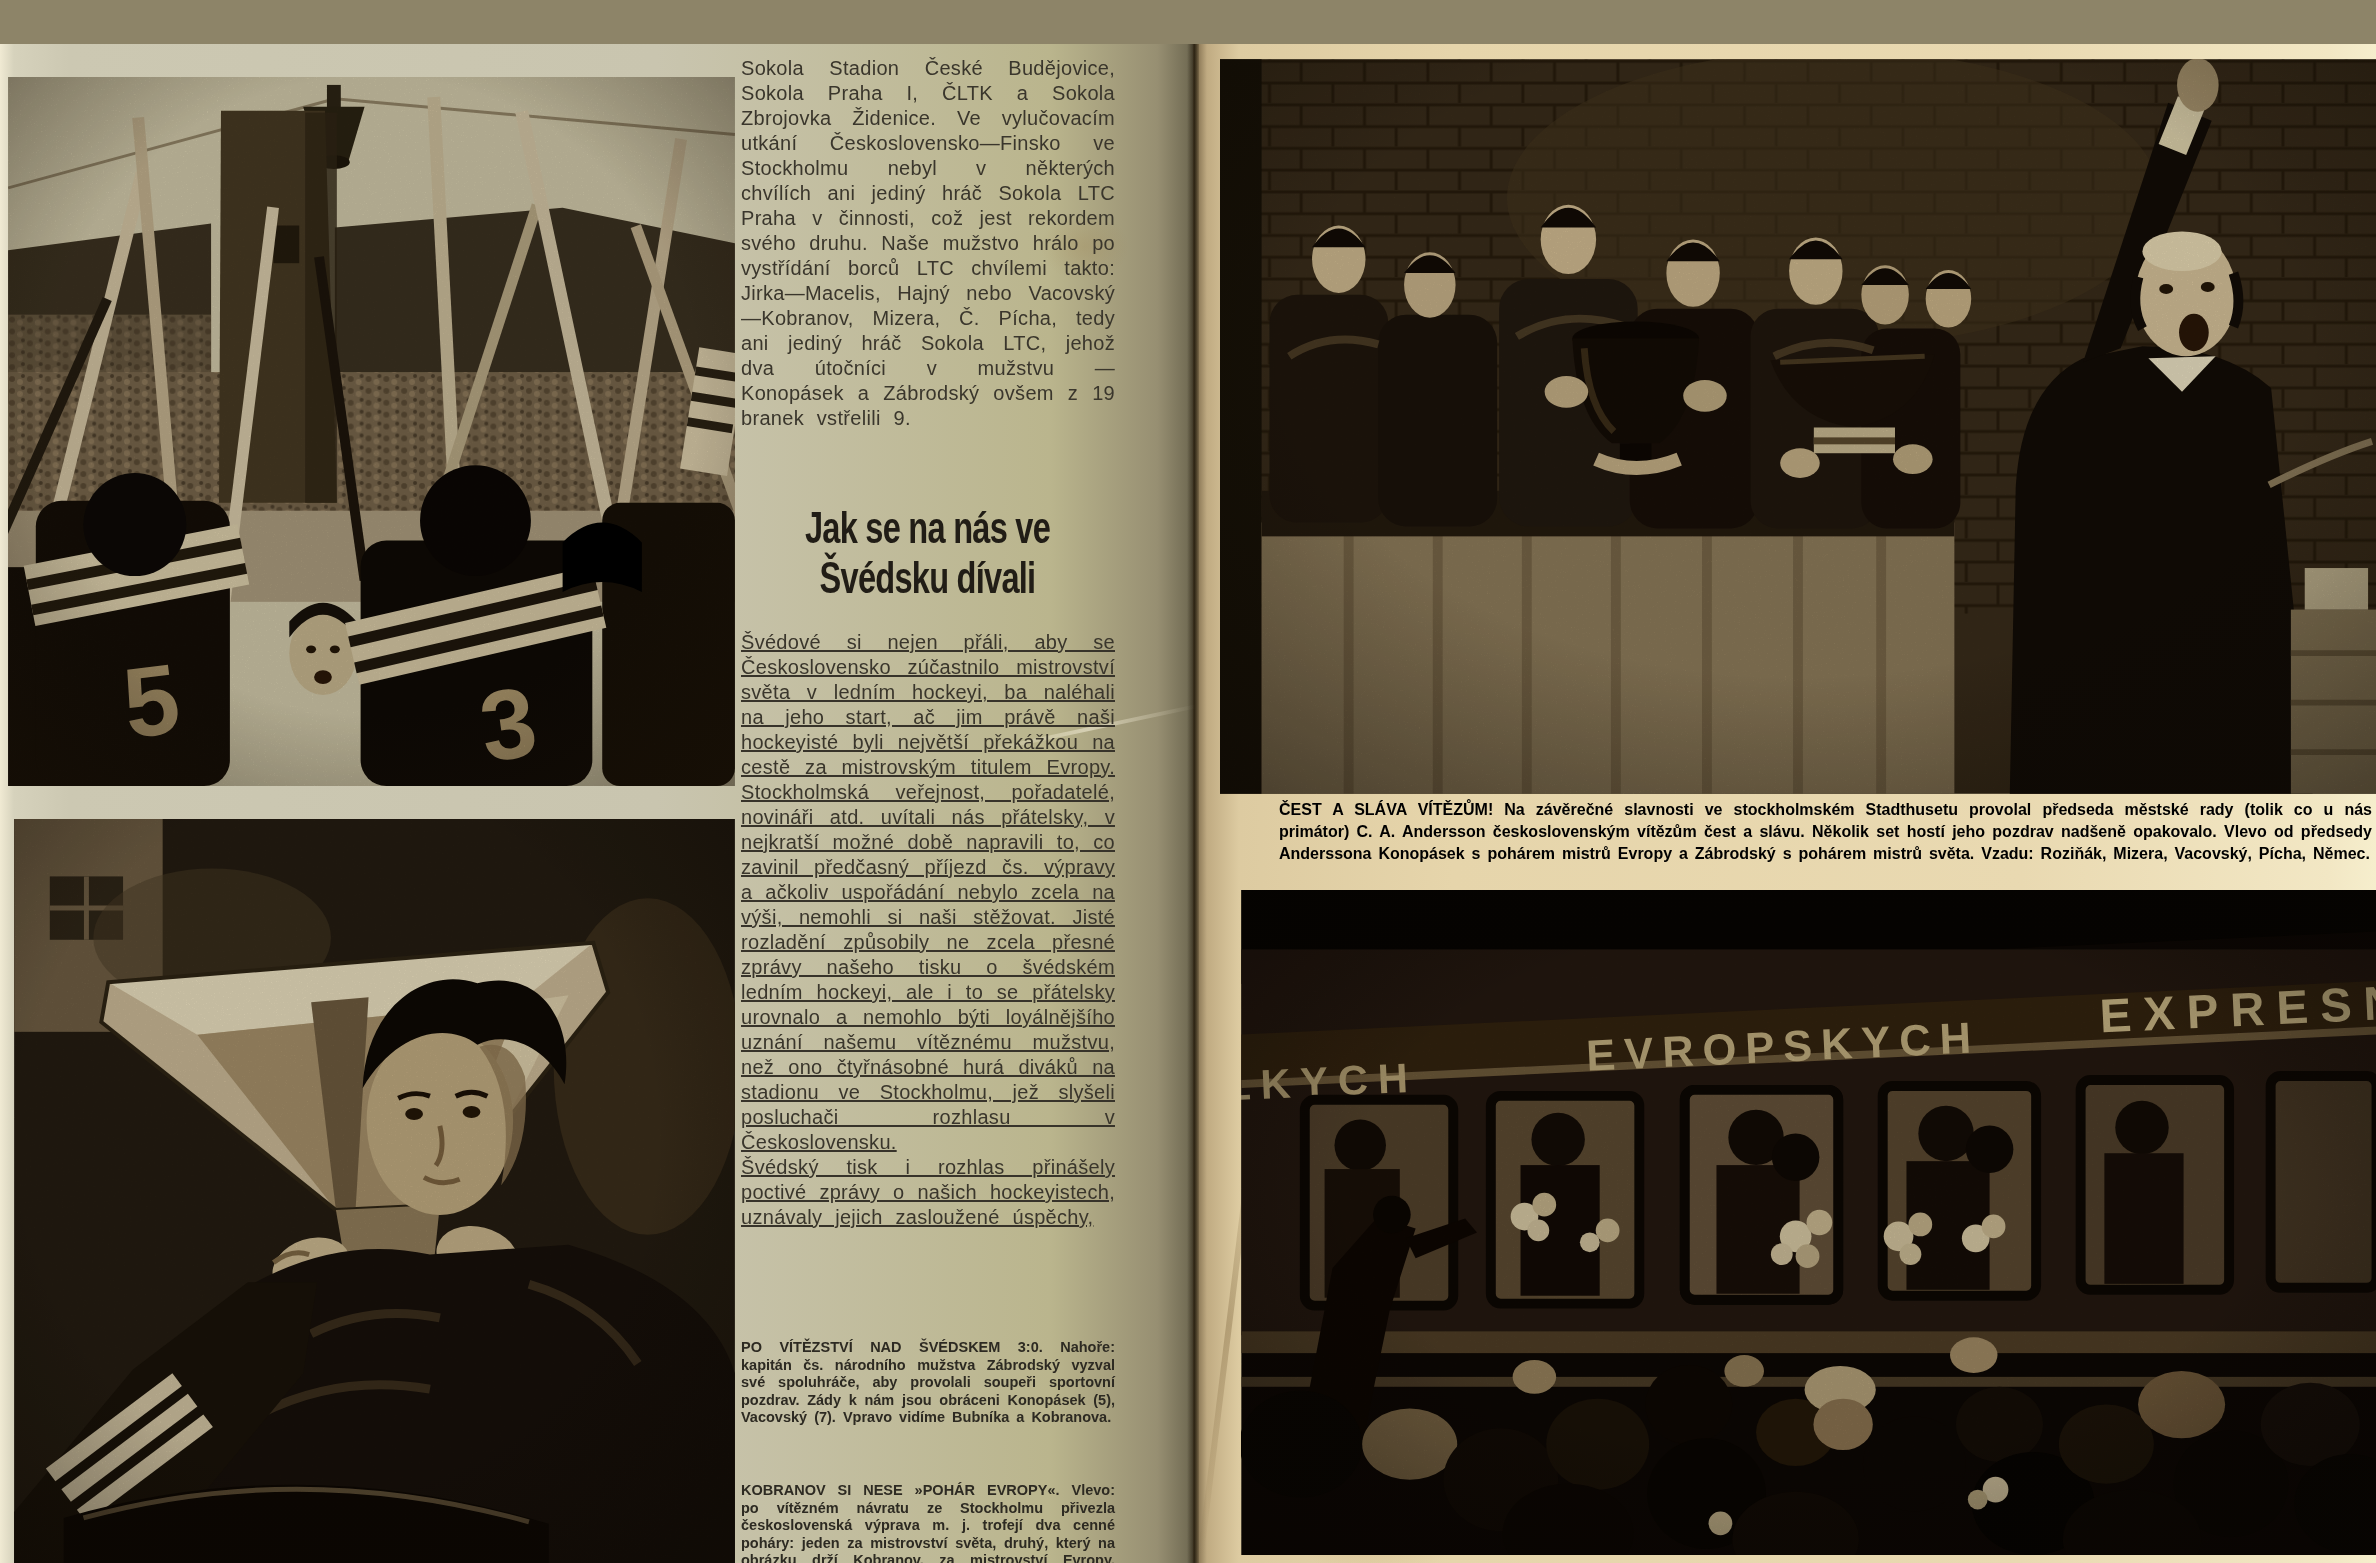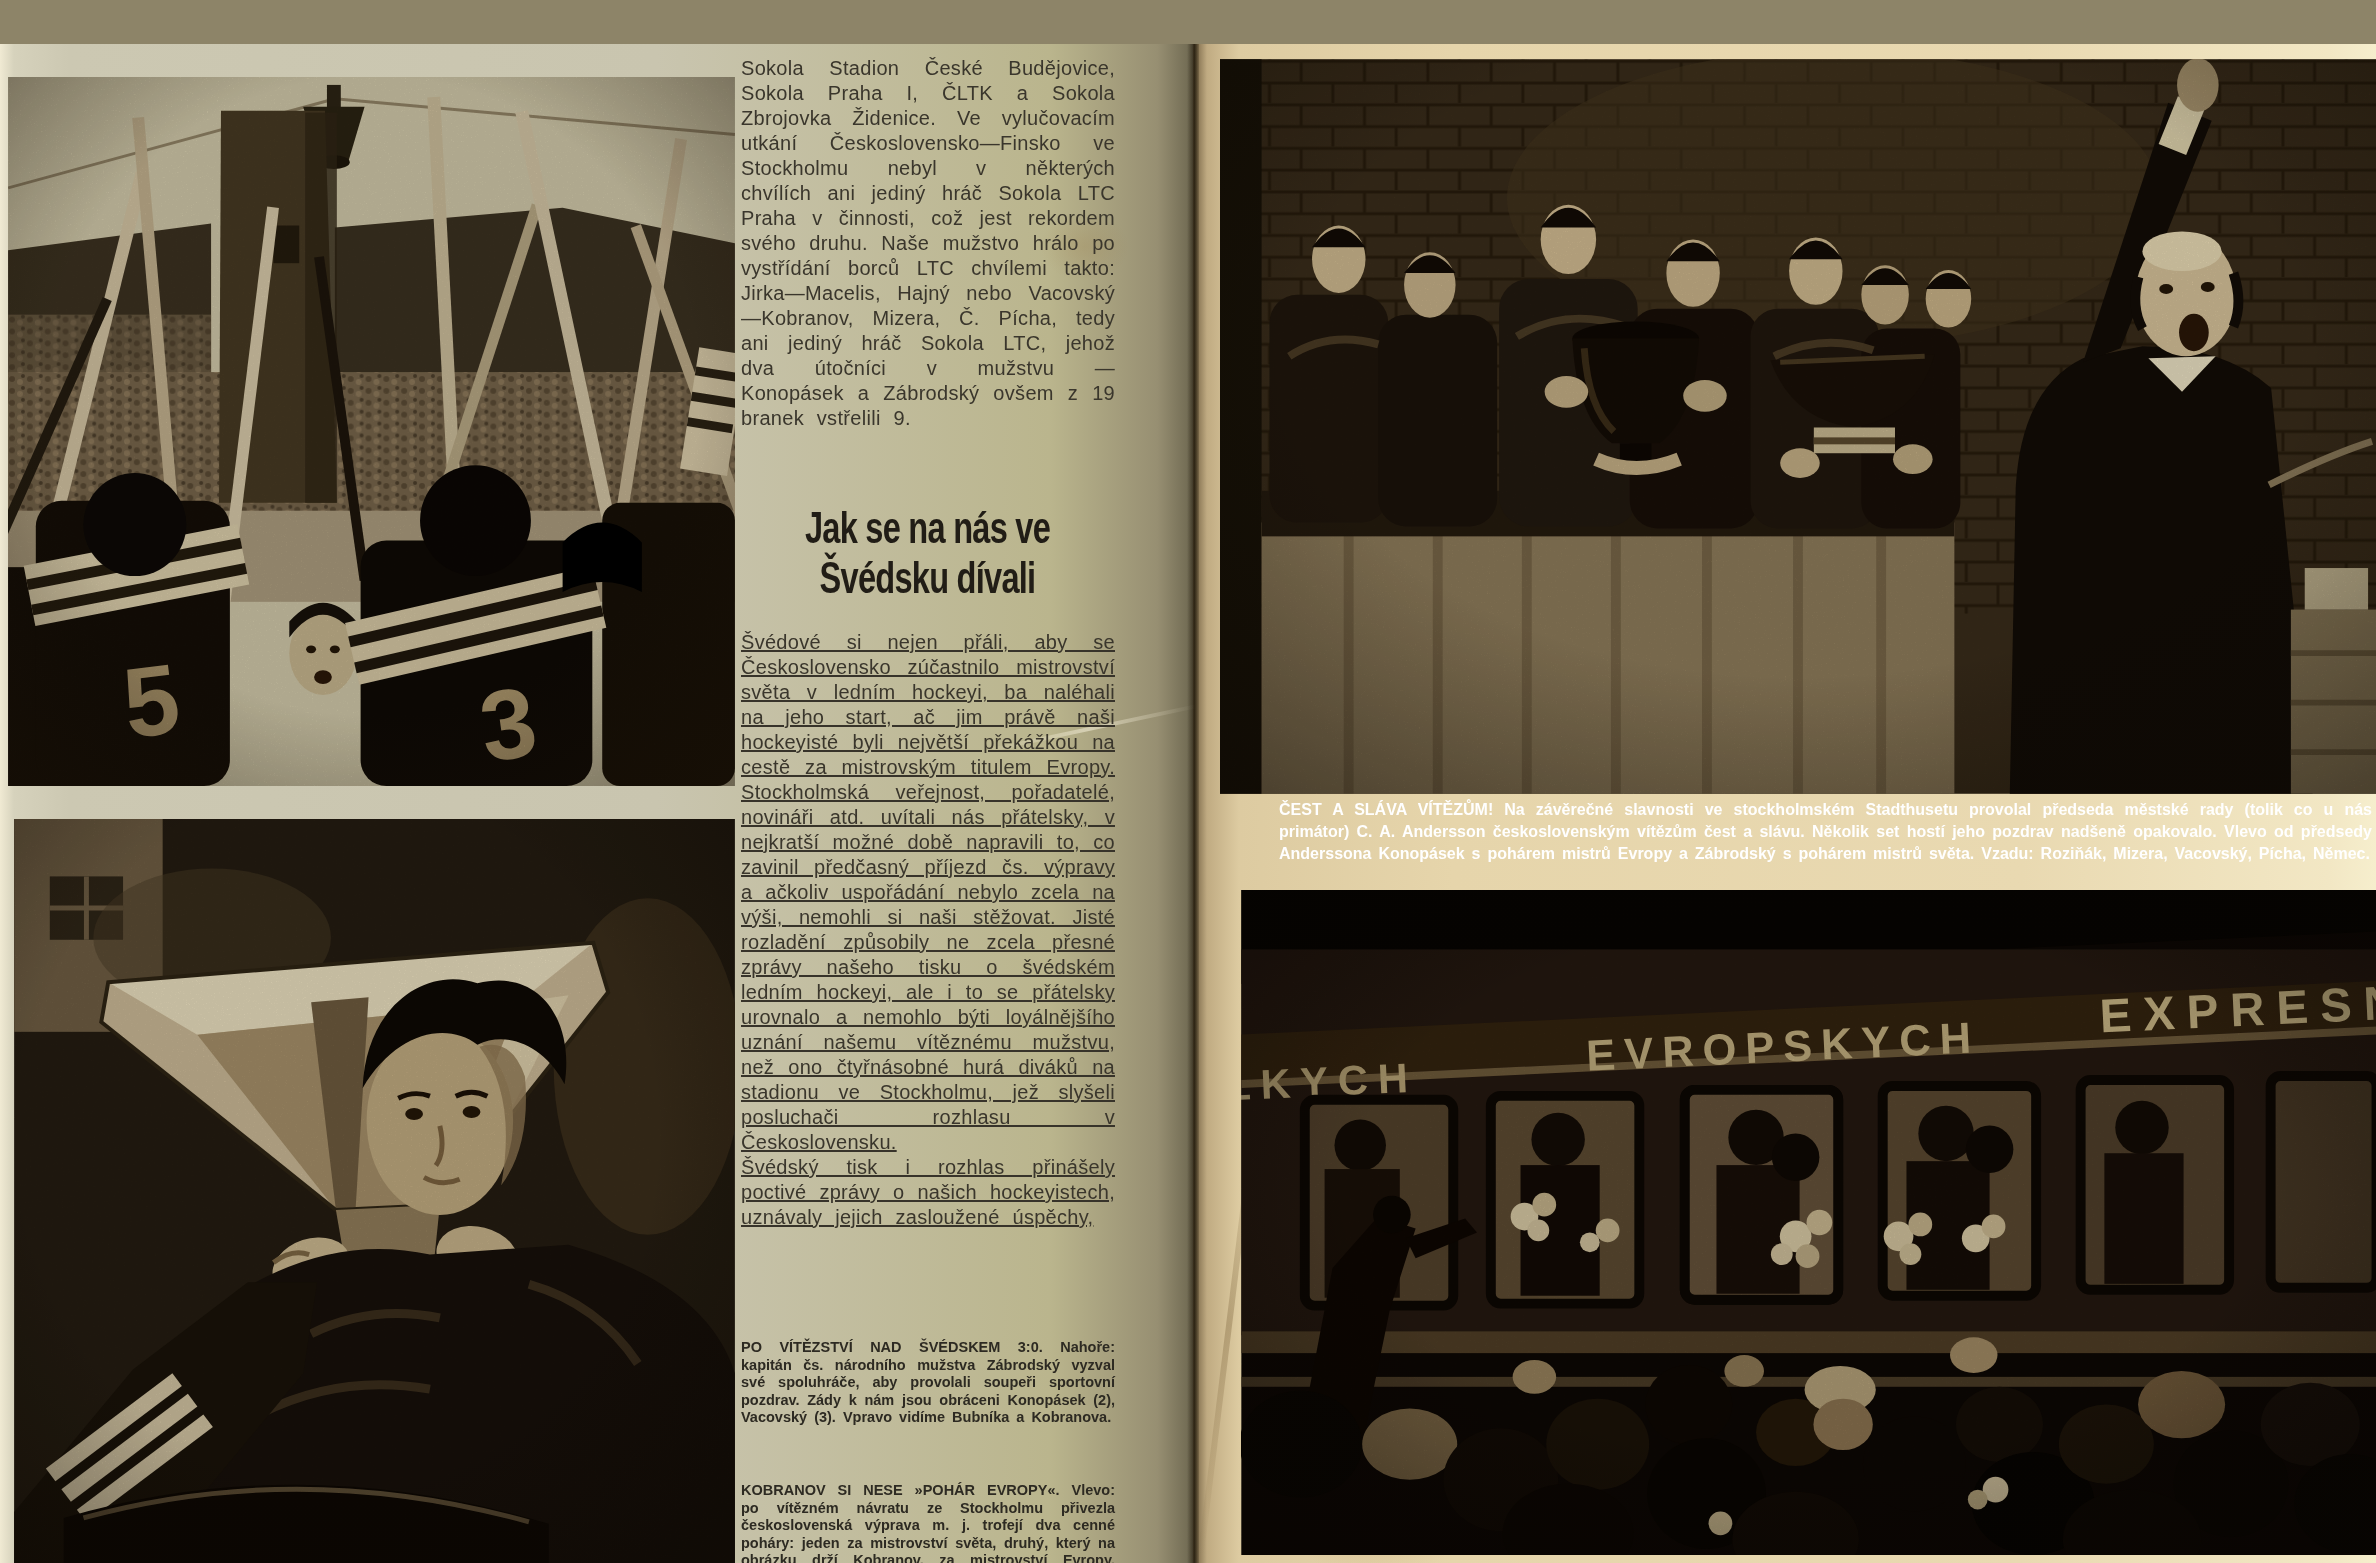--- a/index.html
+++ b/index.html
@@ -28,21 +28,21 @@
   .body-par{font-size:20px;line-height:25px;text-align:justify;
     word-spacing:7px;letter-spacing:0.3px;margin:0;font-weight:500;
     color:#3a362c;}
   .headline{position:absolute;left:675px;top:459px;width:505px;margin:0;
     text-align:center;font-size:44px;line-height:50px;font-weight:bold;
     color:#211d16;transform:scaleX(.74);transform-origin:center;letter-spacing:-1px;}
   .cap{font-size:14.5px;line-height:17.6px;font-weight:bold;text-align:justify;
     word-spacing:3px;color:#2d2a22;margin:0;}
   .cap-right-top{position:absolute;left:1279px;top:755px;width:1093px;
     font-size:16px;line-height:22px;font-weight:bold;text-align:justify;
-    word-spacing:2.5px;color:#ffffff;margin:0;}
+    word-spacing:2.5px;color:#000000;margin:0;}
   .cap-right-bottom{position:absolute;left:1307px;top:1522px;width:1067px;
     font-size:18px;line-height:22px;font-weight:bold;color:#2c2920;margin:0;
     letter-spacing:0.4px;word-spacing:4px;white-space:nowrap;}
 </style>
 </head>
 <body>
 
 <div class="spread">
 
   <div class="page-left"></div>
@@ -206,21 +206,21 @@
 
   <p class="col body-par" style="top:12px;">Sokola Stadion České Budějovice, Sokola Praha I, ČLTK a Sokola Zbrojovka Židenice. Ve vylučovacím utkání Československo—Finsko ve Stockholmu nebyl v některých chvílích ani jediný hráč Sokola LTC Praha v činnosti, což jest rekordem svého druhu. Naše mužstvo hrálo po vystřídání borců LTC chvílemi takto: Jirka—Macelis, Hajný nebo Vacovský—Kobranov, Mizera, Č. Pícha, tedy ani jediný hráč Sokola LTC, jehož dva útočníci v mužstvu — Konopásek a Zábrodský ovšem z 19 branek vstřelili 9.</p>
 
   <h1 class="headline">Jak se na nás ve Švédsku dívali</h1>
 
   <div class="col" style="top:586px;text-decoration:underline;">
     <p class="body-par">Švédové si nejen přáli, aby se Československo zúčastnilo mistrovství světa v ledním hockeyi, ba naléhali na jeho start, ač jim právě naši hockeyisté byli největší překážkou na cestě za mistrovským titulem Evropy. Stockholmská veřejnost, pořadatelé, novináři atd. uvítali nás přátelsky, v nejkratší možné době napravili to, co zavinil předčasný příjezd čs. výpravy a ačkoliv uspořádání nebylo zcela na výši, nemohli si naši stěžovat. Jisté rozladění způsobily ne zcela přesné zprávy našeho tisku o švédském ledním hockeyi, ale i to se přátelsky urovnalo a nemohlo býti loyálnějšího uznání našemu vítěznému mužstvu, než ono čtyřnásobné hurá diváků na stadionu ve Stockholmu, jež slyšeli posluchači rozhlasu v Československu.</p>
     <p class="body-par" style="margin-top:0;">Švédský tisk i rozhlas přinášely poctivé zprávy o našich hockeyistech, uznávaly jejich zasloužené úspěchy,</p>
   </div>
 
-  <p class="col cap" style="top:1295px;">PO VÍTĚZSTVÍ NAD ŠVÉDSKEM 3:0. Nahoře: kapitán čs. národního mužstva Zábrodský vyzval své spoluhráče, aby provolali soupeři sportovní pozdrav. Zády k nám jsou obráceni Konopásek (2), Vacovský (3). Vpravo vidíme Bubníka a Kobranova.</p>
+  <p class="col cap" style="top:1295px;">PO VÍTĚZSTVÍ NAD ŠVÉDSKEM 3:0. Nahoře: kapitán čs. národního mužstva Zábrodský vyzval své spoluhráče, aby provolali soupeři sportovní pozdrav. Zády k nám jsou obráceni Konopásek (5), Vacovský (7). Vpravo vidíme Bubníka a Kobranova.</p>
 
   <p class="col cap" style="top:1438px;">KOBRANOV SI NESE »POHÁR EVROPY«. Vlevo: po vítězném návratu ze Stockholmu přivezla československá výprava m. j. trofejí dva cenné poháry: jeden za mistrovství světa, druhý, který na obrázku drží Kobranov, za mistrovství Evropy. Československo stalo se evropským mistrem již po deváté.</p>
 
   <div class="photo" style="left:1220px;top:15px;width:1156px;height:735px;">
     <svg width="1156" height="735" viewBox="0 0 1168 742">
       <defs>
         <filter id="g3">
             <feTurbulence type="fractalNoise" baseFrequency="0.8" numOctaves="2" stitchTiles="stitch"></feTurbulence>
           <feColorMatrix type="matrix" values="0 0 0 0 0  0 0 0 0 0  0 0 0 0 0  0.8 0.8 0.8 0 0"></feColorMatrix>
           </filter>

